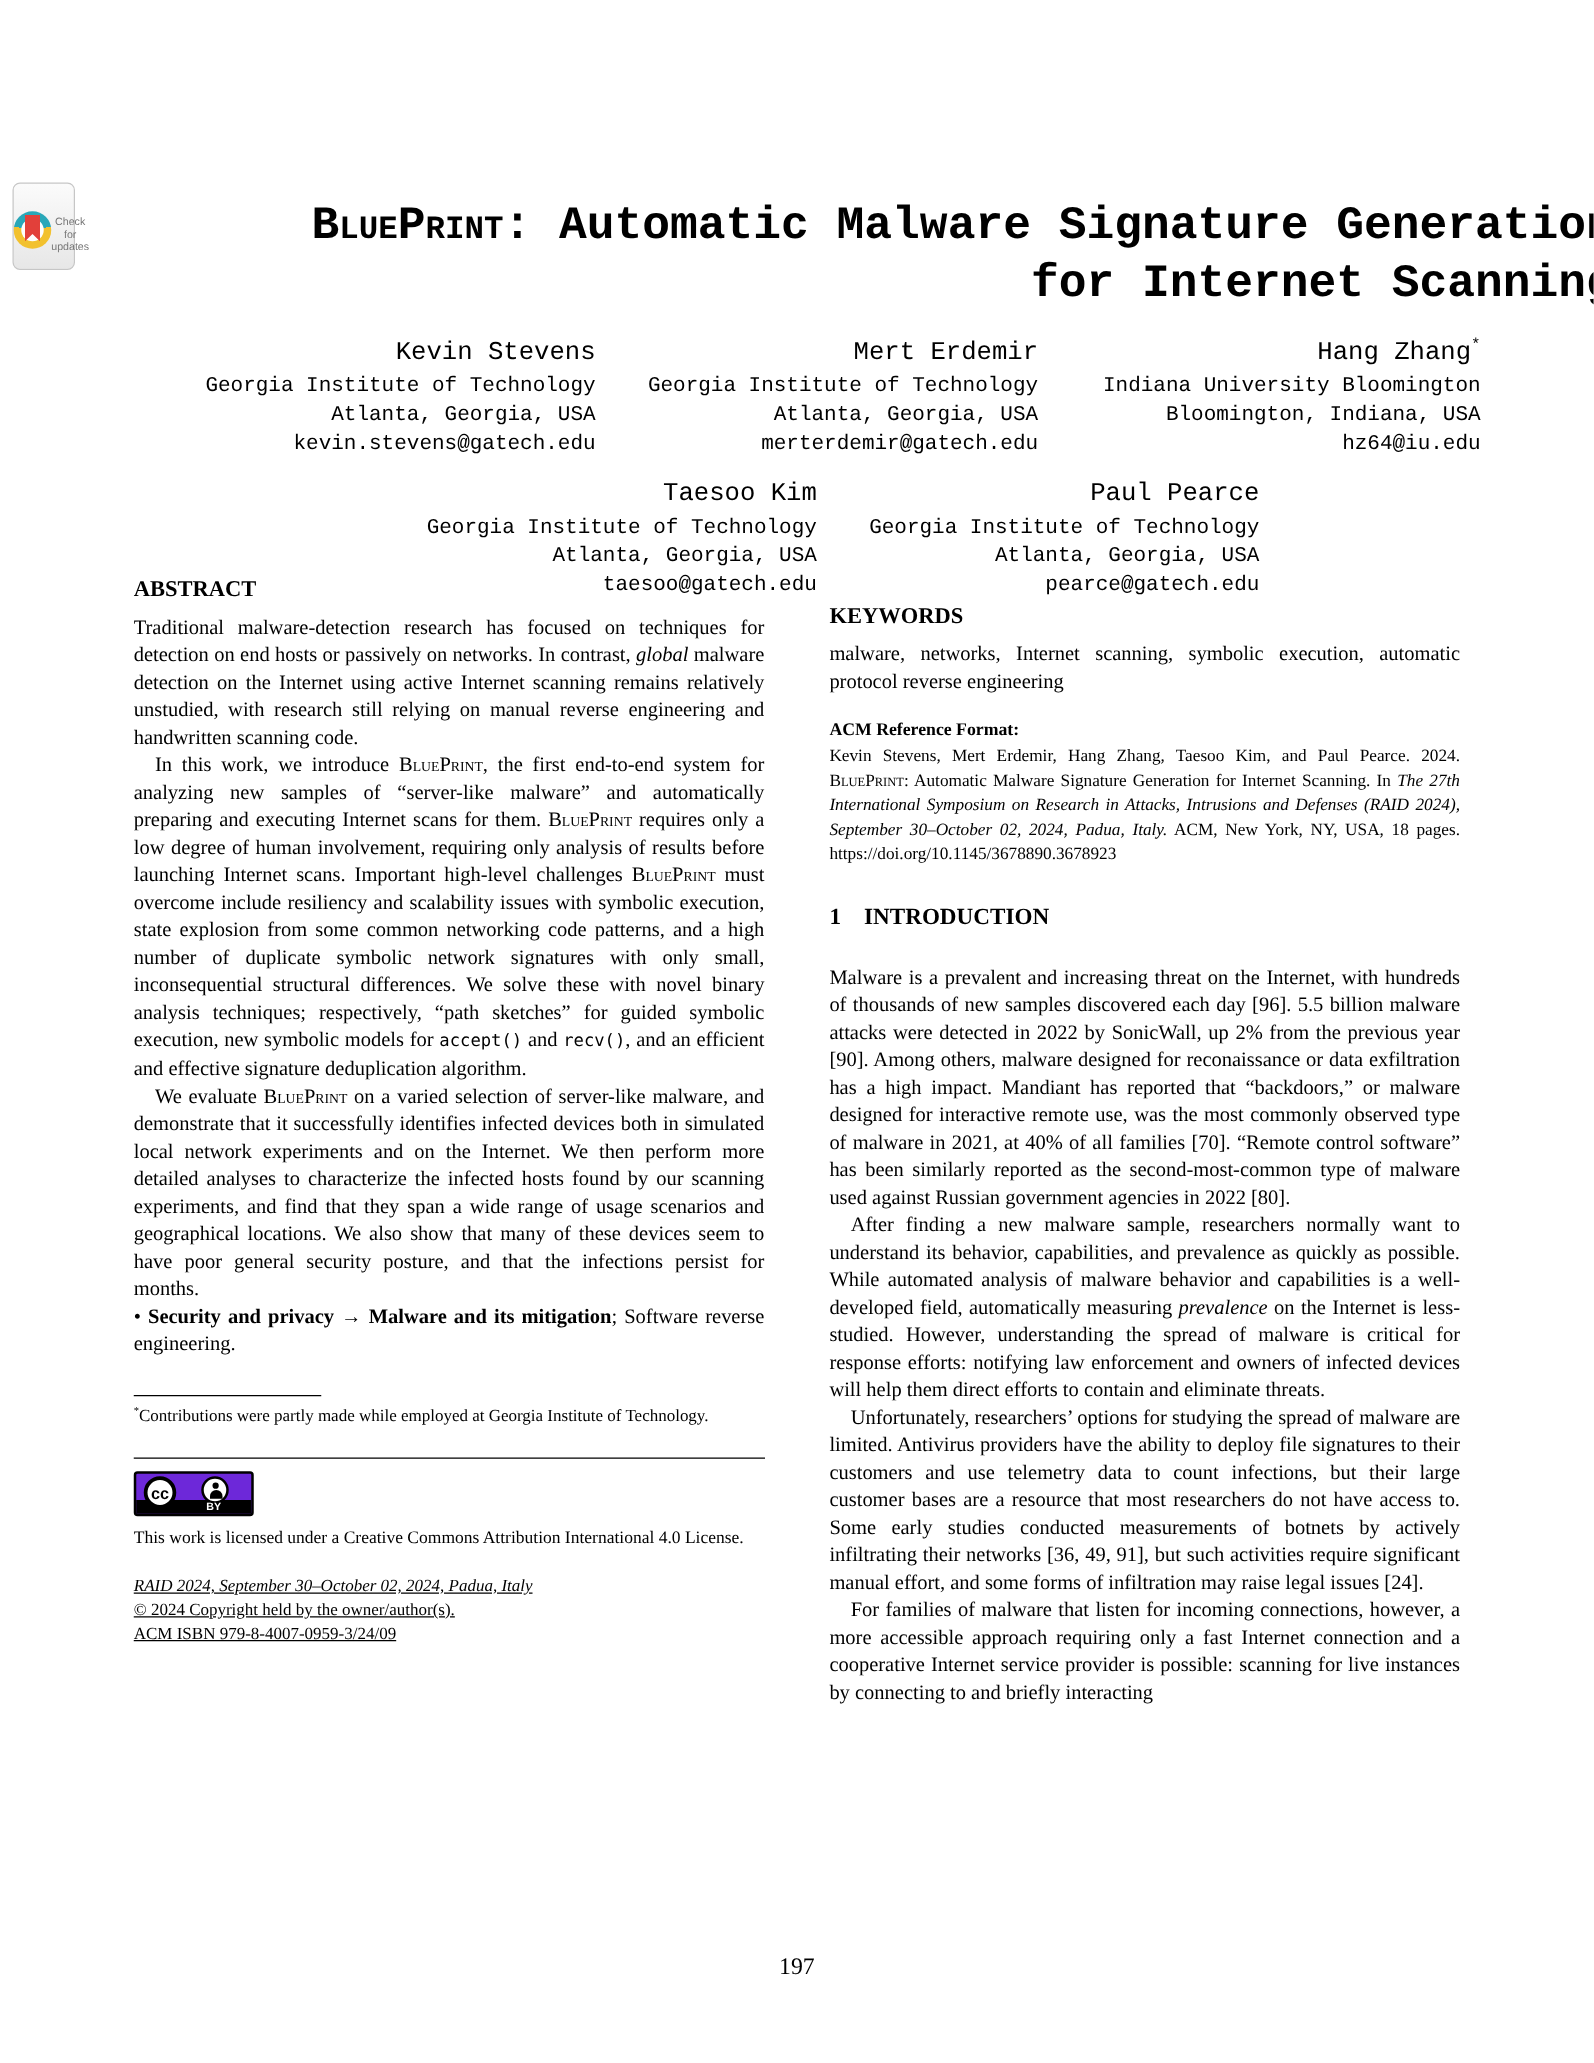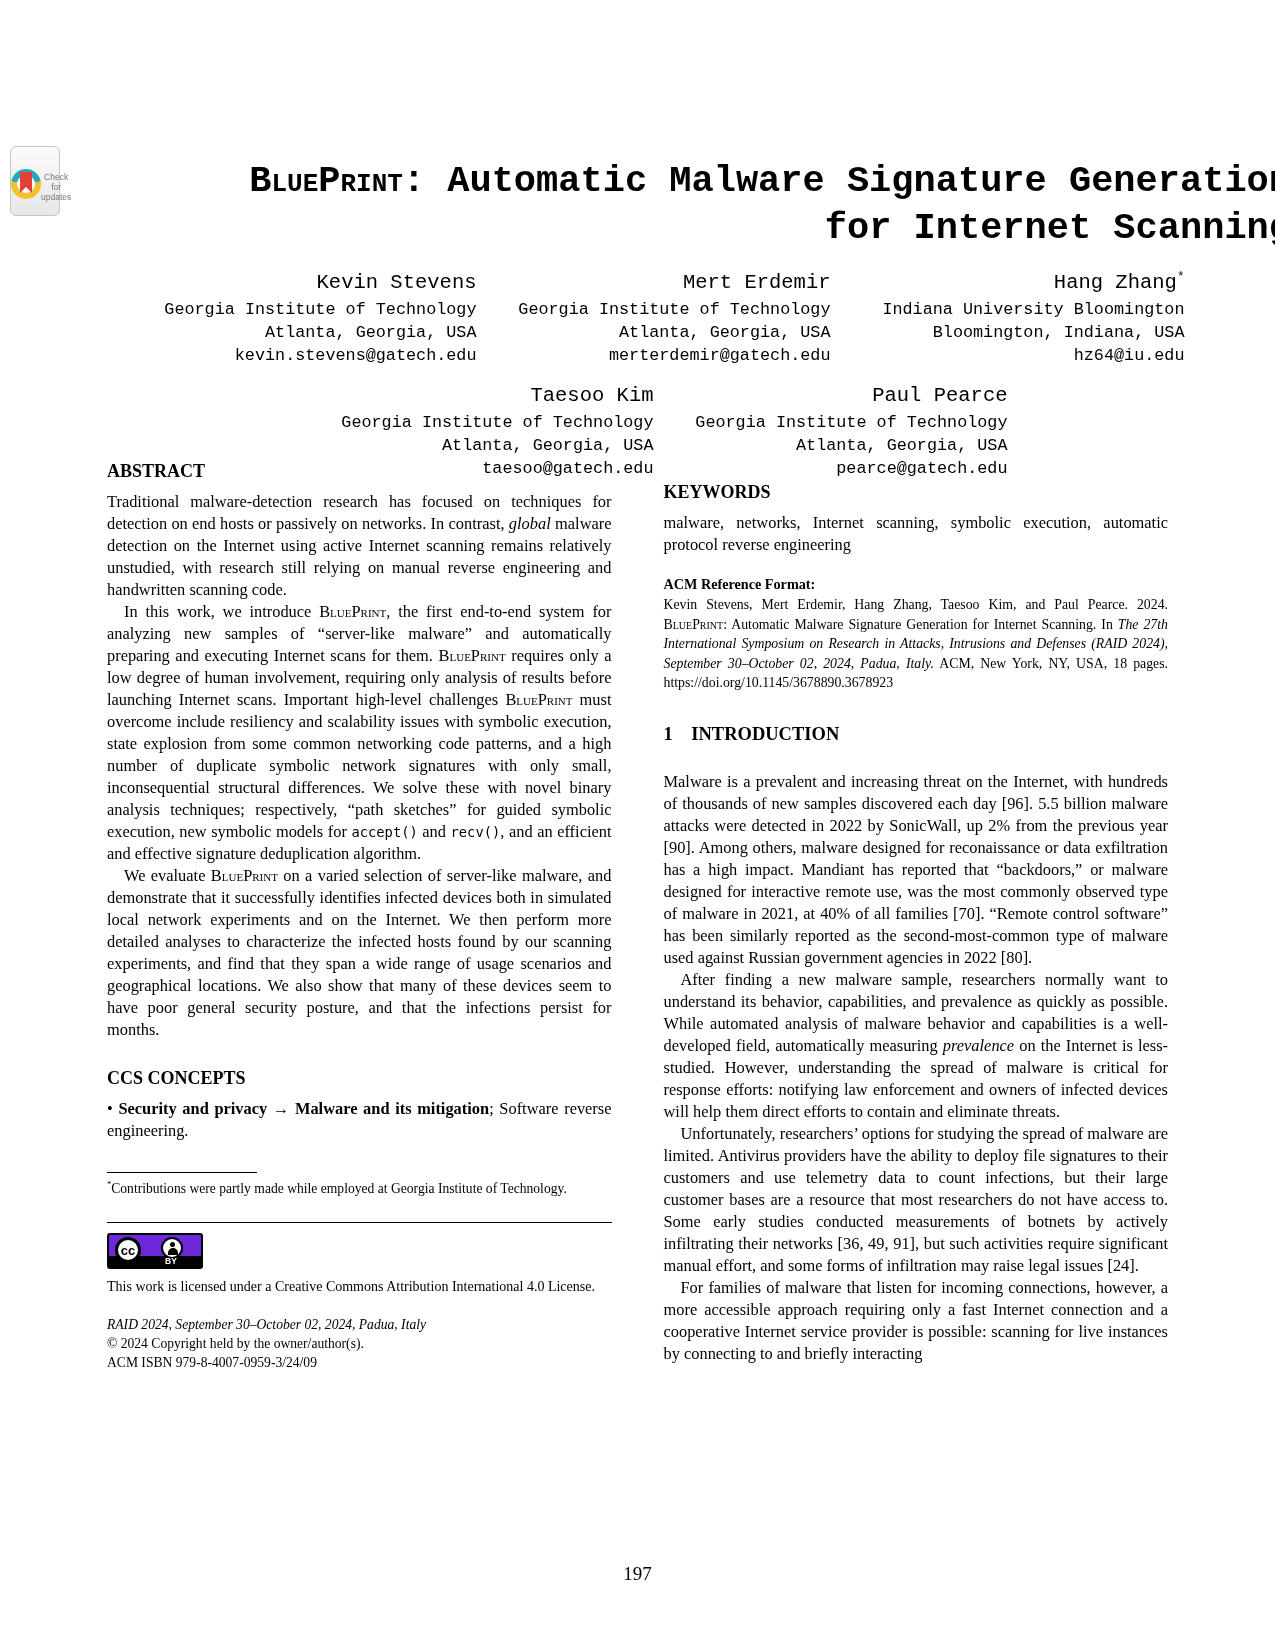--- a/index.html
+++ b/index.html
@@ -59,21 +59,21 @@
     font-family:"Liberation Sans", sans-serif; font-weight:bold; font-size:13px;
     display:flex; align-items:center; justify-content:center; }
   .cc-person { position:absolute; left:52px; top:2px; width:22px; height:22px; border-radius:50%;
     background:#fff; border:2px solid #000; box-sizing:border-box; z-index:2; }
   .cc-person .head { position:absolute; left:7px; top:3px; width:5px; height:5px; border-radius:50%; background:#000; }
   .cc-person .torso { position:absolute; left:4.5px; top:9px; width:10px; height:7px;
     border-radius:5px 5px 0 0; background:#000; }
   .cc-by { position:absolute; left:56px; bottom:0px; z-index:3; color:#fff;
     font-family:"Liberation Sans", sans-serif; font-weight:bold; font-size:8.5px; line-height:11px; }
   p.license-text { margin:0; font-size:14px; line-height:19px; text-align:left; }
-  .venue { margin-top:19px; }
+  .venue { margin-top:19px;text-decoration:underline; }
   .venue p { margin:0; font-size:13.6px; line-height:19px; text-align:left; }
   .v-conf { font-style:italic; }
 
   
   .pageno { position:absolute; top:1563px; left:0; width:100%; text-align:center; font-size:19px; }
 </style>
 </head>
 <body>
 
 <div class="page">
@@ -130,21 +130,20 @@
   </div>
 
   <div class="cols">
 
     <section class="col col-left">
       <h2>ABSTRACT</h2>
       <p class="bp">Traditional malware-detection research has focused on techniques for detection on end hosts or passively on networks. In contrast, <em>global</em> malware detection on the Internet using active Internet scanning remains relatively unstudied, with research still relying on manual reverse engineering and handwritten scanning code.</p>
       <p class="bp ind">In this work, we introduce <span class="sc">BluePrint</span>, the first end-to-end system for analyzing new samples of “server-like malware” and automatically preparing and executing Internet scans for them. <span class="sc">BluePrint</span> requires only a low degree of human involvement, requiring only analysis of results before launching Internet scans. Important high-level challenges <span class="sc">BluePrint</span> must overcome include resiliency and scalability issues with symbolic execution, state explosion from some common networking code patterns, and a high number of duplicate symbolic network signatures with only small, inconsequential structural differences. We solve these with novel binary analysis techniques; respectively, “path sketches” for guided symbolic execution, new symbolic models for <code>accept()</code> and <code>recv()</code>, and an efficient and effective signature deduplication algorithm.</p>
       <p class="bp ind">We evaluate <span class="sc">BluePrint</span> on a varied selection of server-like malware, and demonstrate that it successfully identifies infected devices both in simulated local network experiments and on the Internet. We then perform more detailed analyses to characterize the infected hosts found by our scanning experiments, and find that they span a wide range of usage scenarios and geographical locations. We also show that many of these devices seem to have poor general security posture, and that the infections persist for months.</p>
 
-      <h2 class="mt">CCS CONCEPTS</h2>
       <p class="bp">• <strong>Security and privacy</strong> → <strong>Malware and its mitigation</strong>; Software reverse engineering.</p>
 
       <div class="footnote-rule"></div>
       <p class="footnote"><sup>*</sup>Contributions were partly made while employed at Georgia Institute of Technology.</p>
 
       <div class="full-rule"></div>
       <div class="ccbadge">
         <span class="cc-circle">cc</span>
         <span class="cc-person">
             <span class="head"></span>

